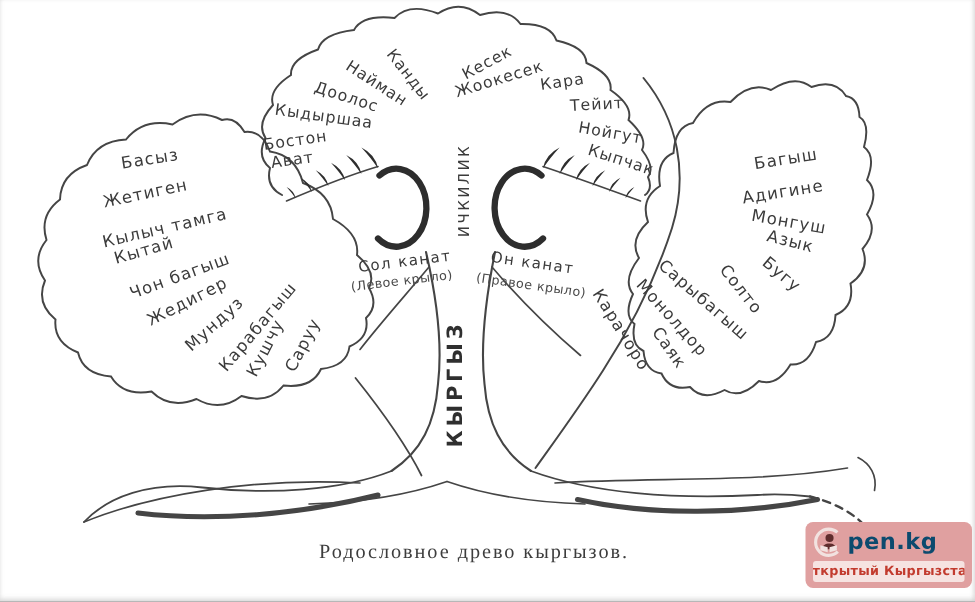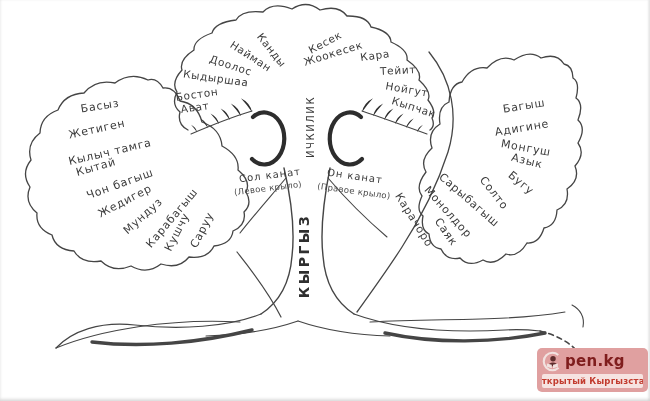--- a/index.html
+++ b/index.html
@@ -108,29 +108,30 @@
     </div>
 
   <div class="lbl trunk-word" style="left:304px;top:256px;--r:-90deg">КЫРГЫЗ</div>
   <div class="lbl ichkilik-word" style="left:310px;top:127px;--r:-90deg">ИЧКИЛИК</div>
 
   <div class="lbl wing" style="left:270px;top:175px;--r:-7deg">Сол канат</div>
   <div class="lbl wing-sub" style="left:268px;top:188px;--r:-7deg">(Левое крыло)</div>
   <div class="lbl wing" style="left:355px;top:176px;--r:8deg">Он канат</div>
   <div class="lbl wing-sub" style="left:354px;top:191px;--r:8deg">(Правое крыло)</div>
 
+  <div class="caption">Родословное древо кыргызов.</div>
 
   <div class="watermark" id="wm" style="background: rgb(224, 160, 160);">
     <div class="wm-top">
       <svg class="wm-logo" viewBox="0 0 24 24">
         <circle id="wmRing" cx="12" cy="12" r="10" fill="none" stroke-width="2.4" stroke-dasharray="46 17" stroke-dashoffset="-8" stroke="#f2e2e0"></circle>
         <circle id="wmHead" cx="12.6" cy="8.8" r="3.1" fill="#5f2d2d"></circle>
         <path id="wmBody" d="M6.6,17.6 C7.3,14.4 9.4,13 12.6,13 C15.7,13 17.4,14.4 18,17.2 L6.6,17.6 Z" fill="#5f2d2d"></path>
         <path id="wmBook1" d="M5.6,14.2 L11.2,15.8 L11.2,19.6 L5.6,18 Z" fill="#f2e2e0"></path>
         <path id="wmBook2" d="M18.2,14.2 L12.6,15.8 L12.6,19.6 L18.2,18 Z" fill="#f2e2e0"></path>
       </svg>
-      <span class="wm-brand" id="wmBrand" style="color: #7f1d1d;">pen.kg</span>
+      <span class="wm-brand" id="wmBrand" style="color: #0c4a6e;">pen.kg</span>
     </div>
     <div class="wm-strip" id="wmStrip" style="background: rgb(246, 227, 225); color: rgb(194, 59, 46);">
       <span>Открытый Кыргызстан</span>
     </div>
   </div>
 </div>
 
 </body></html>

